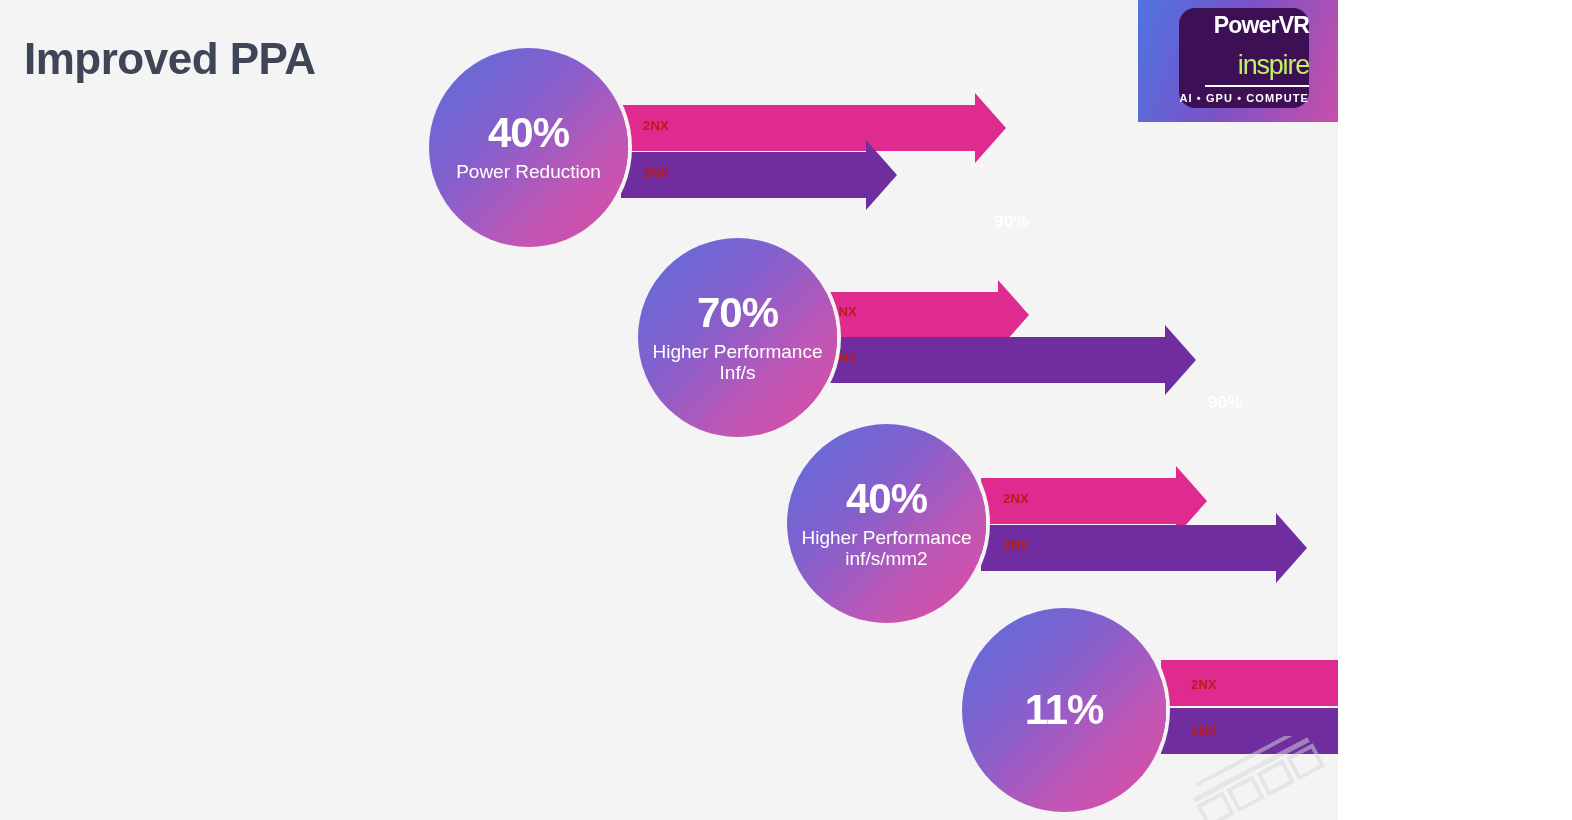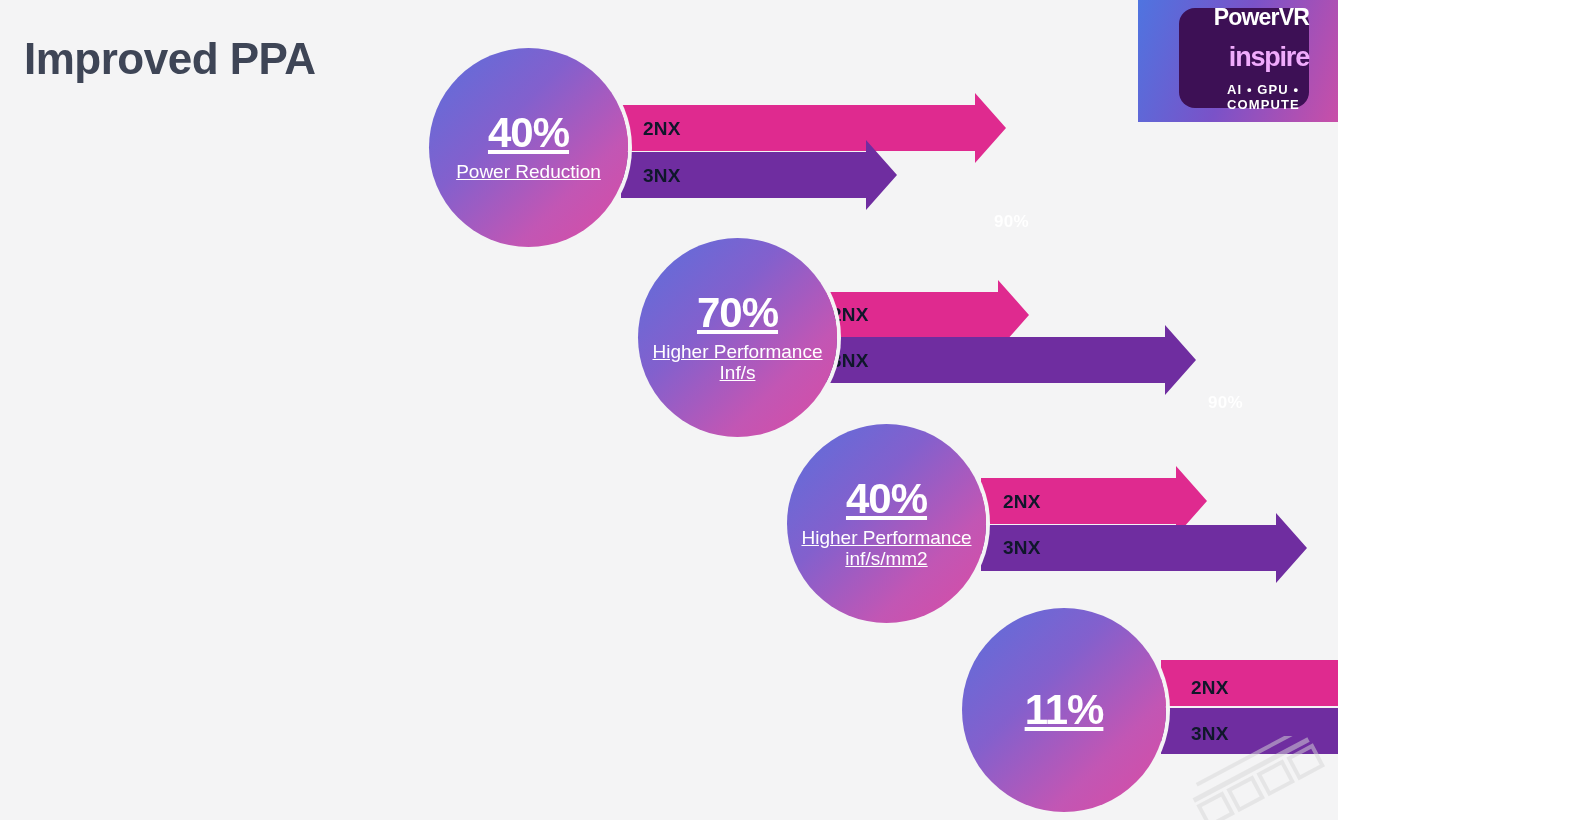--- a/index.html
+++ b/index.html
@@ -56,57 +56,55 @@
   #logo-powervr {
     font-size: 23px;
     font-weight: bold;
     color: #ffffff;
     letter-spacing: -0.8px;
     line-height: 1;
     margin-top: 2px;
   }
   #logo-inspire {
     font-size: 27px;
-    color: #f0abfc;
+    color: #bef264;
     letter-spacing: -1.2px;
     line-height: 1;
     margin-top: 15px;
-    font-weight: 700;
+    font-weight: 400;
   }
   #logo-rule {
     width: 104px;
     height: 2px;
     background: #ffffff;
     margin-top: 6px;
   }
   #logo-tagline {
-    font-size: 13px;
+    font-size: 11px;
     font-weight: bold;
     color: #ffffff;
     letter-spacing: 1.1px;
     margin-top: 5px;
-    margin-left: 48px;
   }
 
   
   .row { position: absolute; }
 
   .bubble {
     position: absolute;
     border-radius: 50%;
     background: linear-gradient(135deg, #5b6fdc 0%, #8360cd 38%, #c256b4 72%, #da4ba3 100%);
     box-shadow: 0 0 0 4px #f4f4f5;
     display: flex;
     flex-direction: column;
     align-items: center;
     justify-content: center;
     color: #ffffff;
     text-align: center;
     z-index: 5;
-    text-decoration: underline;
   }
   .bubble-value {
     font-size: 42px;
     font-weight: bold;
     line-height: 1;
     letter-spacing: -1px;
   }
   .bubble-label {
     font-size: 19px;
     line-height: 1.12;
@@ -115,22 +113,22 @@
     font-weight: 400;
   }
 
   
   .arrow {
     position: absolute;
     display: block;
   }
   .arrow-label {
     position: absolute;
-    color: #0f172a;
-    font-size: 19px;
+    color: #b91c1c;
+    font-size: 13px;
     font-weight: bold;
     letter-spacing: 0.2px;
     z-index: 4;
     pointer-events: none;
   }
 
   
   .ghost {
     position: absolute;
     color: rgba(255,255,255,0.92);

